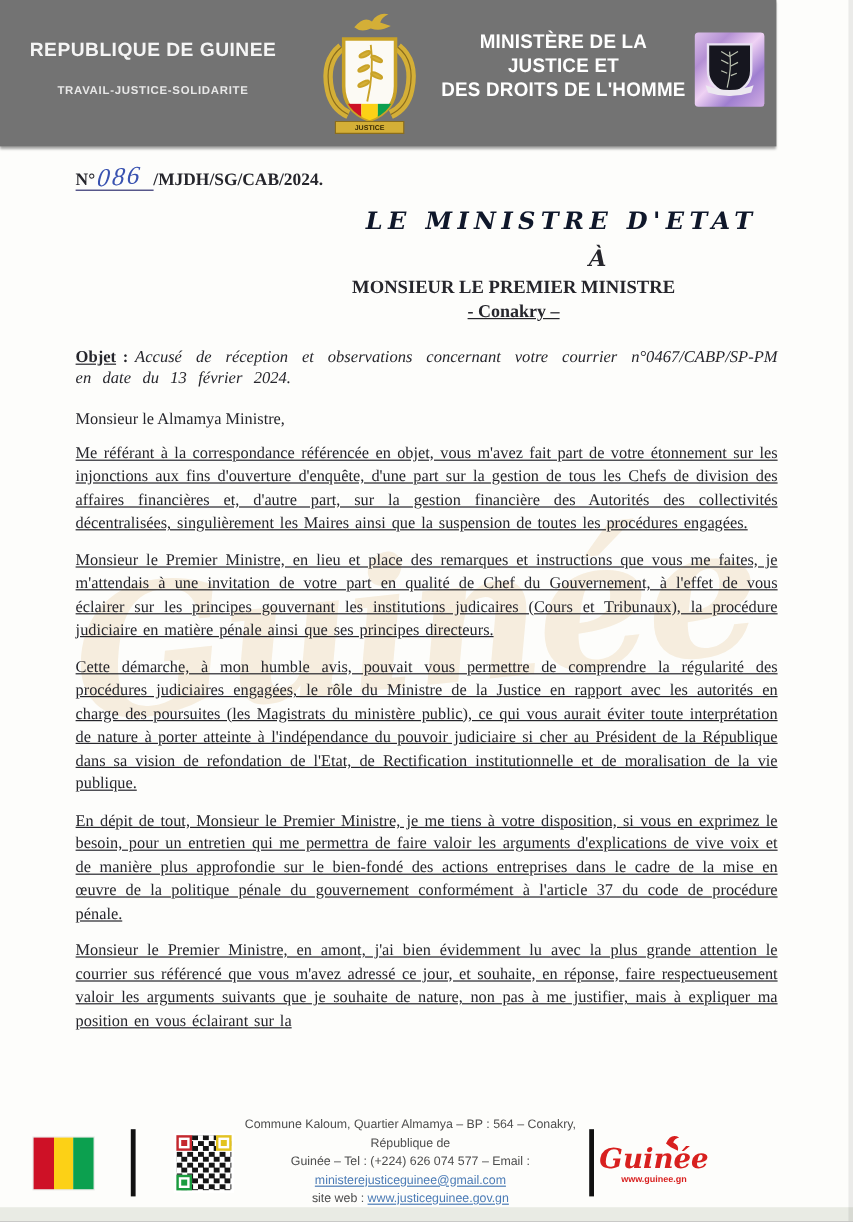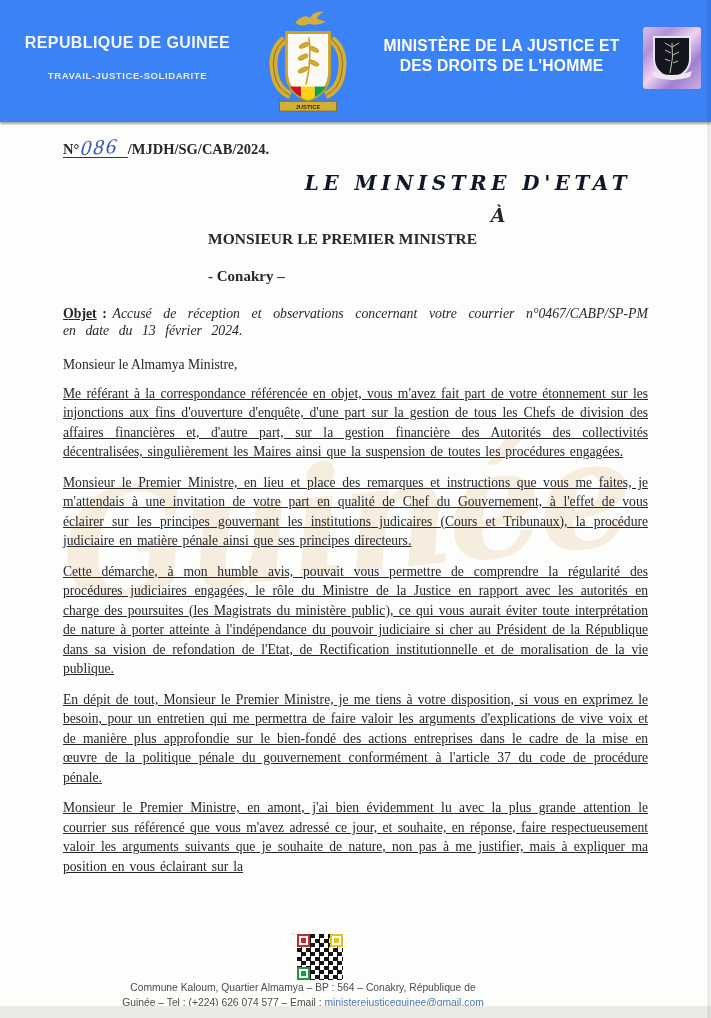--- a/index.html
+++ b/index.html
@@ -8,22 +8,22 @@
     width:711px;height:1018px;
     margin:0 auto;
     background:#fdfdfb;
     overflow:hidden;
     font-family:"Liberation Serif", serif;
     color:#26262c;
   }
 
   
   .banner{
-    position:absolute;top:0;left:0;width:711px;height:122px;
-    background:#3b82f6;
+    position:absolute;top:0;left:0;width:647px;height:122px;
+    background:#737373;
     display:flex;align-items:center;
     box-shadow:0 2px 2px rgba(0,0,0,.35);
   }
   .banner-left{width:255px;text-align:center;color:#f5f5f5;
     font-family:"Liberation Sans",sans-serif;margin-top:-8px;}
   .banner-left .rep{font-size:16px;font-weight:bold;letter-spacing:.4px;}
   .banner-left .motto{font-size:9.5px;font-weight:bold;letter-spacing:.6px;margin-top:18px;color:#e8e8e8;}
   .coat{width:105px;height:112px;display:flex;align-items:center;justify-content:center;margin-top:2px;}
   .banner-right{flex:1;text-align:center;color:#ffffff;
     font-family:"Liberation Sans",sans-serif;font-weight:bold;
@@ -46,23 +46,23 @@
     font-style:italic;letter-spacing:2px;transform:rotate(-4deg) skewX(-10deg);
     margin:0 1px -3px 2px;line-height:0.8;
   }
   .letter-title{
     margin-top:13px;text-align:center;padding-left:225px;
     font-family:"DejaVu Serif",serif;font-weight:bold;font-style:italic;
     font-size:20px;letter-spacing:4.5px;color:#0f172a;white-space:nowrap;
   }
   .to-sign{margin-top:9px;text-align:center;padding-left:285px;
     font-family:"DejaVu Serif",serif;font-size:19px;font-weight:bold;font-style:italic;}
-  .recipient-block{margin-top:3px;text-align:left;padding-left:145px;
+  .recipient-block{margin-top:3px;text-align:center;padding-left:145px;
     font-weight:bold;font-size:15.5px;line-height:1.28;}
-  .recipient-block .city{font-size:15px;margin-top:18px;}
+  .recipient-block .city{font-size:15px;margin-top:1px;text-decoration:underline;}
 
   .subject{margin:20px 0 0 0;text-align:justify;font-size:13.8px;line-height:1.22;}
   .subject-label{font-weight:bold;text-decoration:underline;}
   .subject-colon{font-weight:bold;}
   .subject-text{font-style:italic;word-spacing:6px;}
 
   .salutation{margin:17px 0 0 0;font-size:13.6px;}
   .body-par{margin:11px 0 0 0;text-align:justify;font-size:13.6px;line-height:19.5px;word-spacing:1.5px;text-decoration:underline;}
 
   
@@ -73,21 +73,20 @@
     transform:rotate(-6deg);pointer-events:none;user-select:none;
     letter-spacing:-4px;z-index:0;
   }
   .letter{z-index:1;}
 
   
   .footer{
     position:absolute;left:0;bottom:14px;width:606px;height:70px;
     display:flex;align-items:center;
     font-family:"Liberation Sans",sans-serif;
-    flex-direction:column;
   }
   .flag{width:50px;height:43px;display:flex;margin-left:28px;box-shadow:0 0 0 1px rgba(0,0,0,.08);}
   .flag div{flex:1;}
   .flag .red{background:#ce1126;}
   .flag .yellow{background:#fcd116;}
   .flag .green{background:#0ca04f;}
   .fdivider{width:4px;height:56px;background:#111;margin-left:31px;}
   .qr{
     width:46px;height:46px;margin-left:34px;position:relative;flex:none;
     background:repeating-conic-gradient(#151515 0% 25%, #ffffff 0% 50%) 0 0 / 9px 9px;

